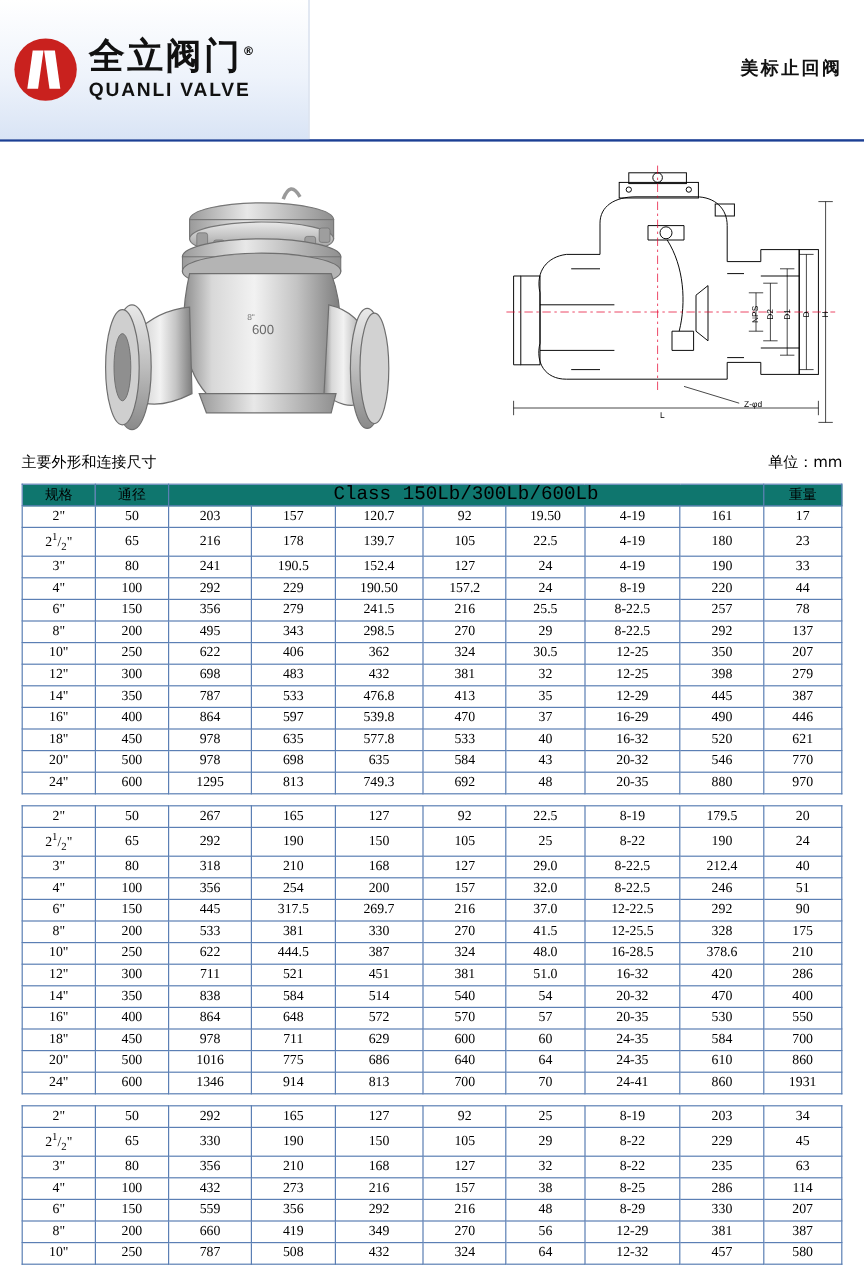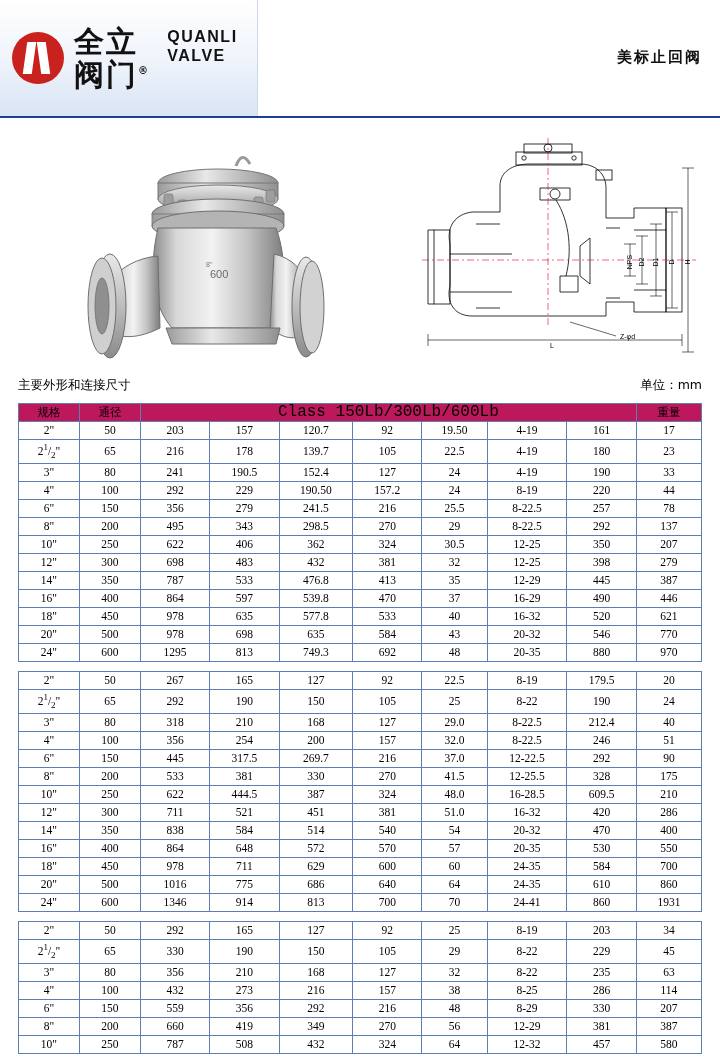--- a/index.html
+++ b/index.html
@@ -60,21 +60,21 @@
     position: absolute;
     left: 27px;
     top: 10px;
     width: 9px;
     height: 32px;
     background: #fff;
     transform: skewX(8deg);
   }
   .logo-text {
     display: flex;
-    flex-direction: row;
+    flex-direction: column;
     justify-content: center;
   }
   .logo-cn {
     font-family: "DejaVu Sans", sans-serif;
     font-size: 30px;
     font-weight: bold;
     letter-spacing: 2px;
     color: #111;
     line-height: 1.1;
   }
@@ -153,21 +153,21 @@
   }
   table.spec td, table.spec th {
     border: 1px solid #5b7fb4;
     text-align: center;
     height: 17px;
     line-height: 15px;
     padding: 0;
     font-weight: normal;
   }
   table.spec thead th {
-    background: #be185d;
+    background: #0f766e;
     font-family: "DejaVu Sans", sans-serif;
     font-size: 11.5px;
   }
   table.spec thead th.cls {
     font-family: Liberation Mono, monospace;
     font-size: 16px;
     margin-top: 32px;
   }
   .tbl-gap { height: 9px; }
   .frac {
@@ -617,21 +617,21 @@
         </tr>
         <tr>
           <td>10"</td>
           <td>250</td>
           <td>622</td>
           <td>444.5</td>
           <td>387</td>
           <td>324</td>
           <td>48.0</td>
           <td>16-28.5</td>
-          <td>609.5</td>
+          <td>378.6</td>
           <td>210</td>
         </tr>
         <tr>
           <td>12"</td>
           <td>300</td>
           <td>711</td>
           <td>521</td>
           <td>451</td>
           <td>381</td>
           <td>51.0</td>

